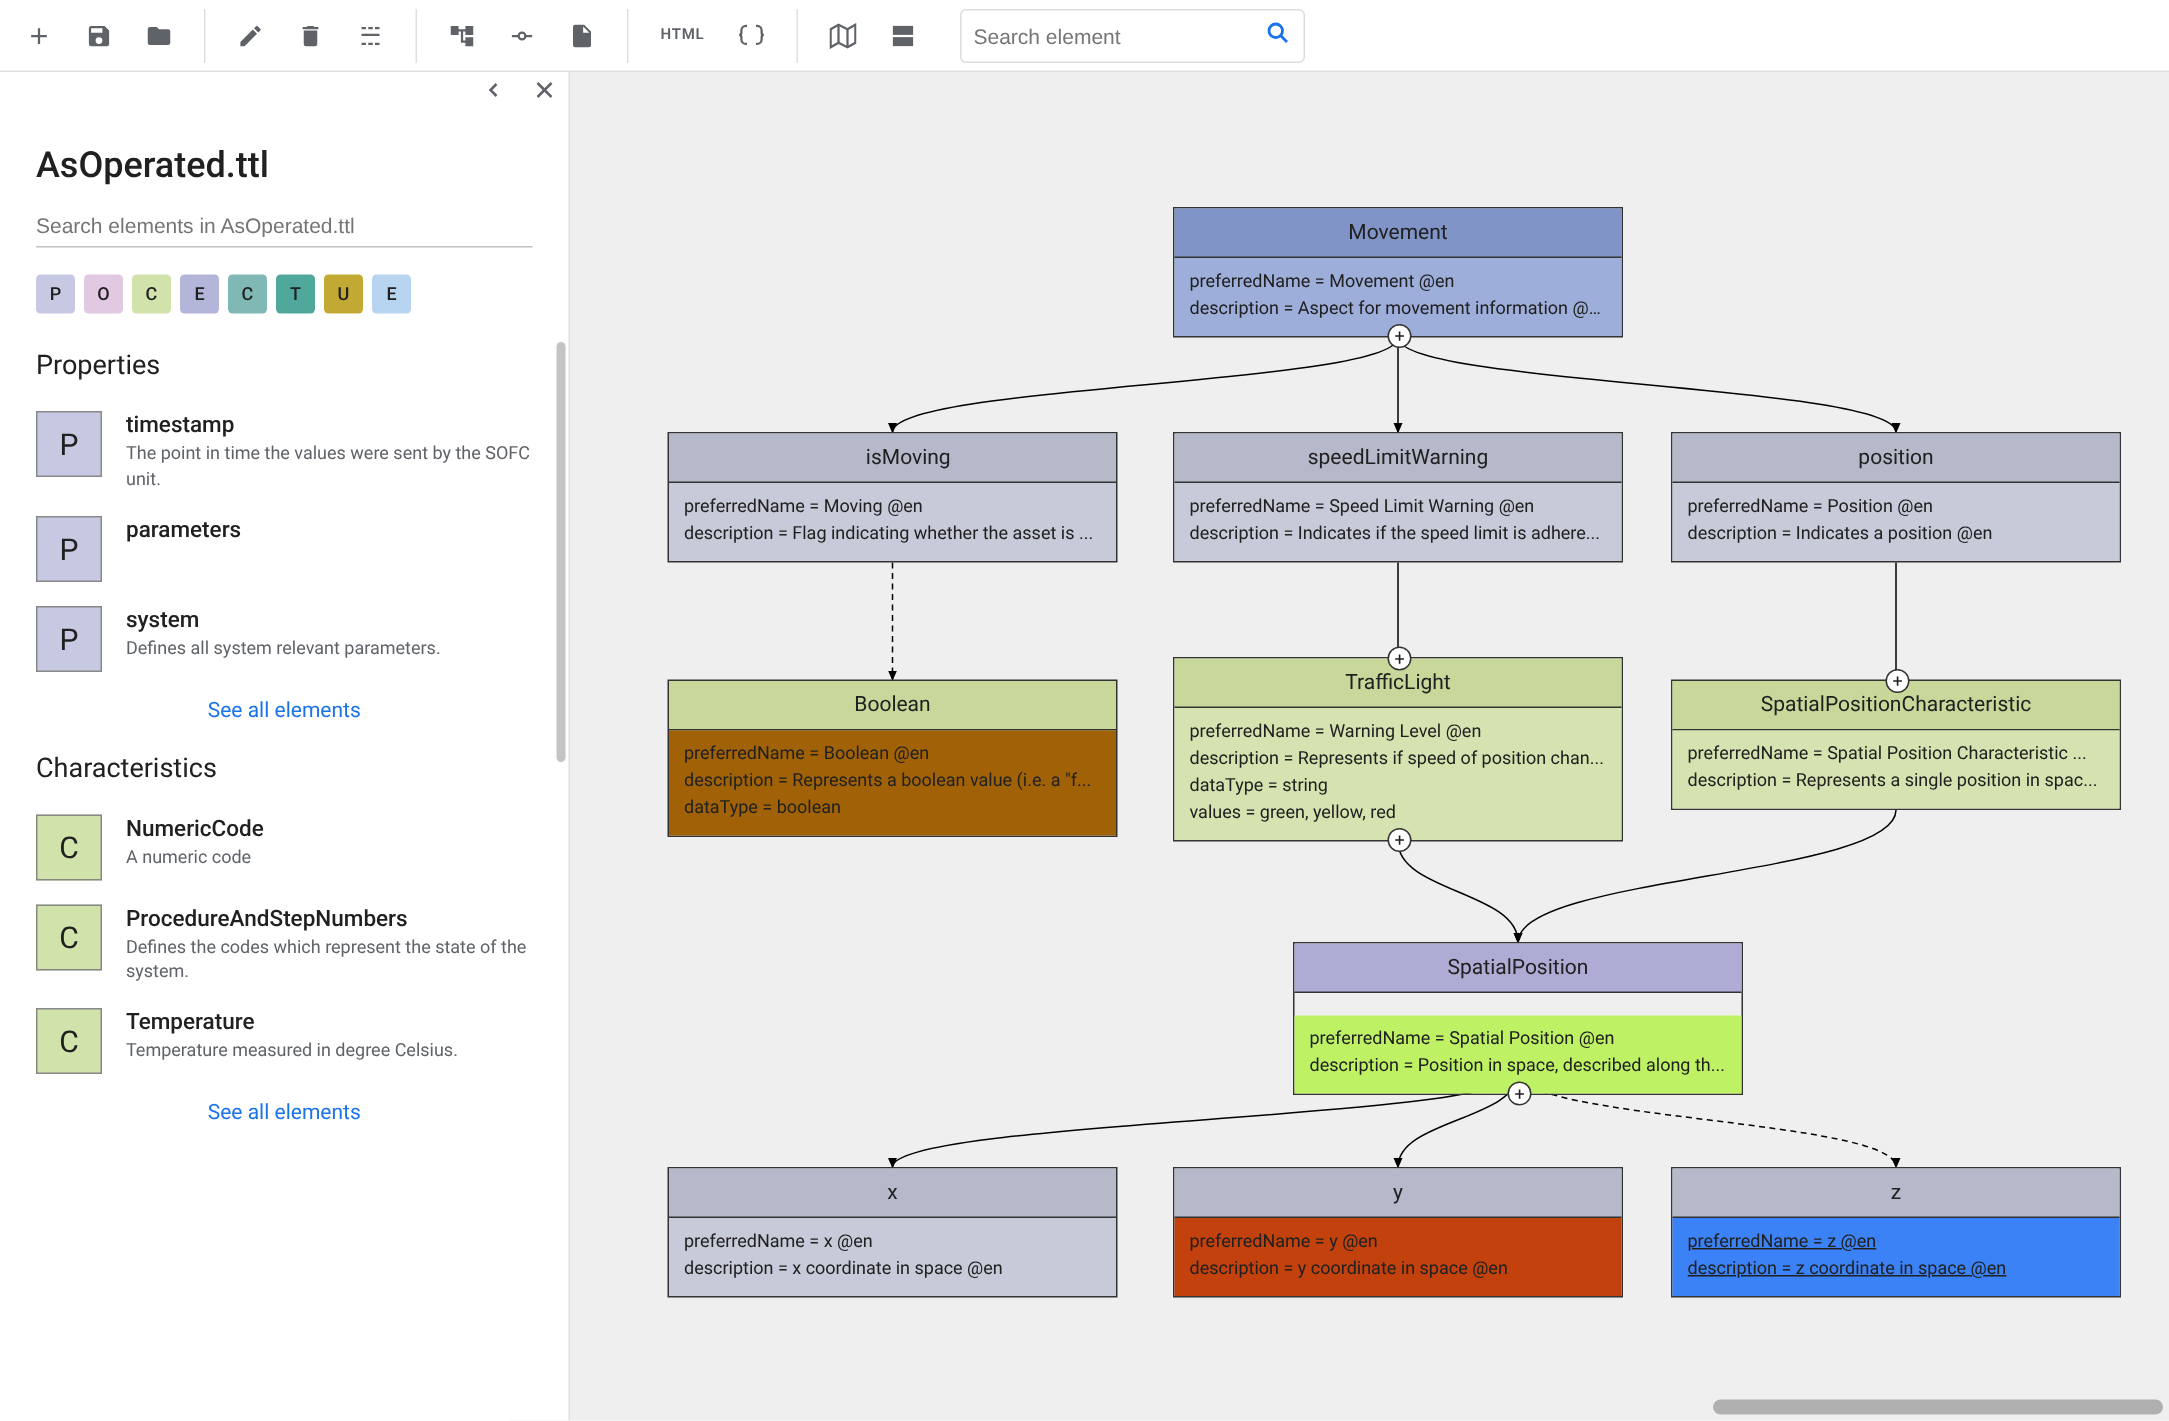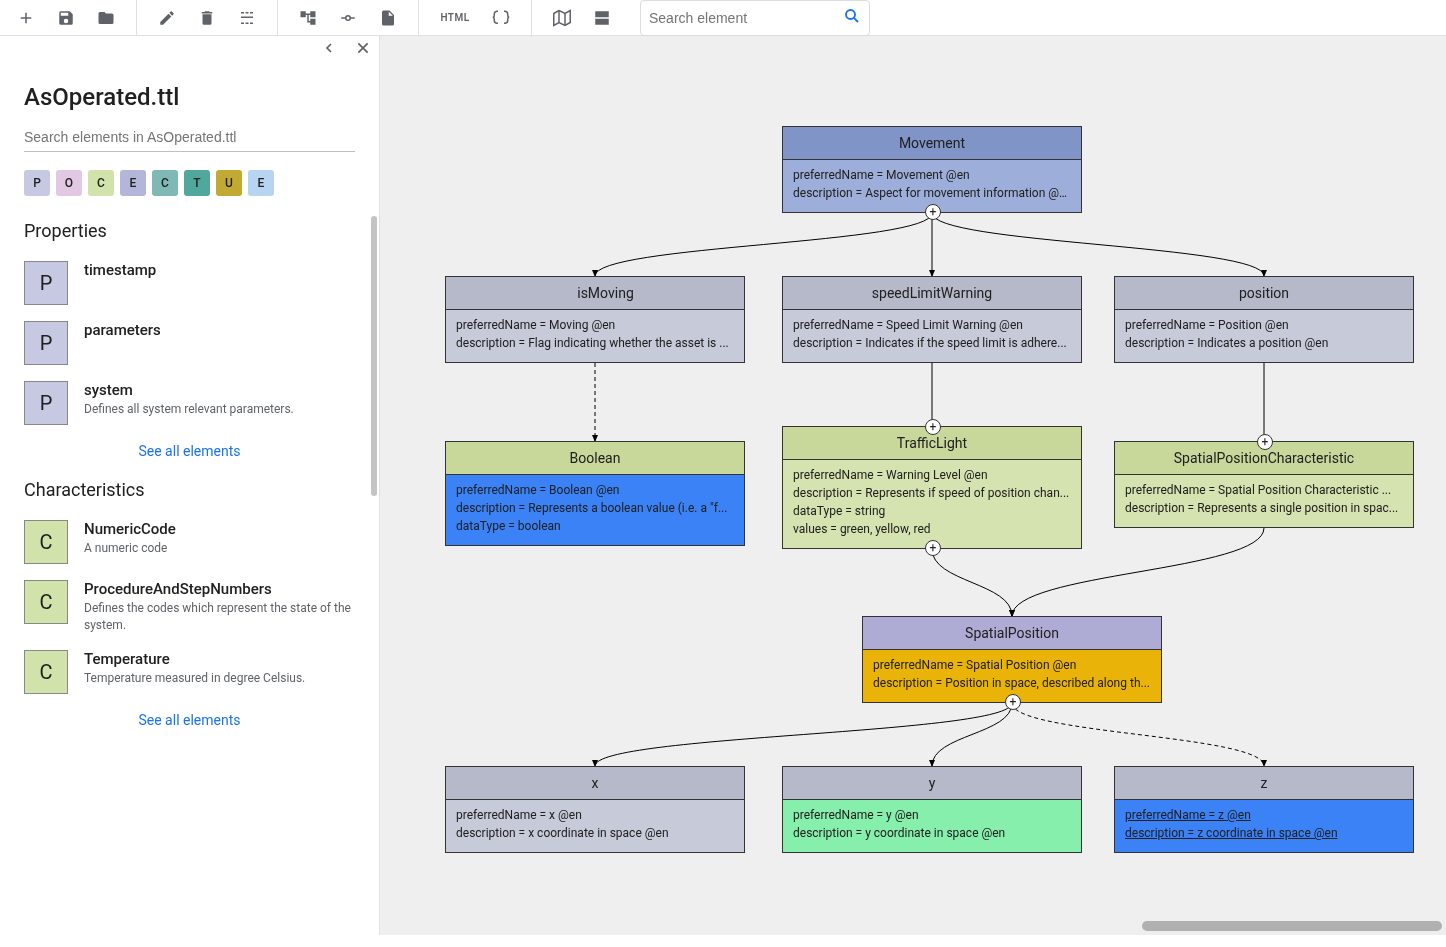--- a/index.html
+++ b/index.html
@@ -1,19 +1,19 @@
 <!DOCTYPE html>
 <html><head>
 <meta charset="utf-8">
 <style>
 * { box-sizing: border-box; margin: 0; padding: 0; }
 body { font-family: -apple-system, BlinkMacSystemFont, "Segoe UI", Roboto, Arial, sans-serif; font-size: 13px; color: #202020; background: #fff; overflow: hidden; width: 1446px; height: 947px; }
 
 
-.toolbar { height: 36px; border-bottom: 1px solid #e0e0e0; display: flex; align-items: center; padding: 0 8px; gap: 4px; }
+.toolbar { height: 48px; border-bottom: 1px solid #e0e0e0; display: flex; align-items: center; padding: 0 8px; gap: 4px; }
 .tool-btn { width: 36px; height: 36px; display: flex; align-items: center; justify-content: center; color: #5f6368; cursor: pointer; border-radius: 4px; }
 .tool-btn.html-btn { width: 48px; font-size: 10px; font-weight: 600; letter-spacing: 0.5px; }
 .tool-sep { width: 1px; height: 36px; background: #e0e0e0; margin: 0 8px; }
 .search-box { margin-left: 16px; width: 230px; height: 36px; border: 1px solid #dadce0; border-radius: 4px; display: flex; align-items: center; padding: 0 8px; }
 .search-box input { border: none; outline: none; flex: 1; font-size: 14px; color: #5f6368; }
 .search-box .srch-icon { color: #1a73e8; }
 
 
 .main { display: flex; height: calc(100% - 48px); }
 .sidebar { width: 380px; border-right: 1px solid #e0e0e0; display: flex; flex-direction: column; position: relative; }
@@ -159,20 +159,21 @@
           <div class="chip" style="background: rgb(194, 169, 51);">U</div>
           <div class="chip" style="background: rgb(183, 213, 240);">E</div>
         </div>
     </div>
     <div id="sections">
         <div class="section-title">Properties</div>
         <div class="item">
           <div class="badge" style="background:#c7c9e2">P</div>
       <div class="info">
             <div class="name">timestamp</div>
+      <div class="desc">The point in time the values were sent by the SOFC unit.</div>
           </div>
         </div>
         <div class="item">
           <div class="badge" style="background:#c7c9e2">P</div>
       <div class="info">
             <div class="name">parameters</div>
       <div class="desc"></div>
           </div>
         </div>
         <div class="item">
@@ -254,21 +255,21 @@
       </div>
       <div class="node" style="left: 734px; top: 240px; width: 300px;">
         <div class="node-title" style="background: rgb(181, 185, 202);">position</div>
         <div class="node-body" style="background: rgb(199, 202, 216);">
           <div>preferredName = Position @en</div>
           <div>description = Indicates a position @en</div>
         </div>
       </div>
       <div class="node" style="left: 65px; top: 405px; width: 300px;">
         <div class="node-title" style="background: rgb(199, 216, 154);">Boolean</div>
-        <div class="node-body" style="background: #3b82f6;">
+        <div class="node-body" style="background: #a16207;">
           <div>preferredName = Boolean @en</div>
           <div>description = Represents a boolean value (i.e. a "f...</div>
           <div>dataType = boolean</div>
         </div>
       </div>
       <div class="node" style="left: 402px; top: 390px; width: 300px;">
         <div class="node-title" style="background: rgb(199, 216, 154);">TrafficLight</div>
         <div class="node-body" style="background: rgb(213, 227, 176);">
           <div>preferredName = Warning Level @en</div>
           <div>description = Represents if speed of position chan...</div>
@@ -281,36 +282,36 @@
       <div class="node" style="left: 734px; top: 405px; width: 300px;">
         <div class="node-title" style="background: rgb(199, 216, 154);">SpatialPositionCharacteristic</div>
         <div class="node-body" style="background: rgb(213, 227, 176);">
           <div>preferredName = Spatial Position Characteristic ...</div>
           <div>description = Represents a single position in spac...</div>
         </div>
         <div class="port" style="left: 142px; top: -8px;">+</div>
       </div>
       <div class="node" style="left: 482px; top: 580px; width: 300px;">
         <div class="node-title" style="background: rgb(174, 172, 212);">SpatialPosition</div>
-        <div class="node-body" style="background: #eab308;">
+        <div class="node-body" style="background: #bef264; margin-top: 15px;">
           <div>preferredName = Spatial Position @en</div>
           <div>description = Position in space, described along th...</div>
         </div>
         <div class="port" style="left: 142px; bottom: -8px;">+</div>
       </div>
       <div class="node" style="left: 65px; top: 730px; width: 300px;">
         <div class="node-title" style="background: rgb(181, 185, 202);">x</div>
         <div class="node-body" style="background: rgb(199, 202, 216);">
           <div>preferredName = x @en</div>
           <div>description = x coordinate in space @en</div>
         </div>
       </div>
       <div class="node" style="left: 402px; top: 730px; width: 300px;">
         <div class="node-title" style="background: rgb(181, 185, 202);">y</div>
-        <div class="node-body" style="background: #86efac;">
+        <div class="node-body" style="background: #c2410c;">
           <div>preferredName = y @en</div>
           <div>description = y coordinate in space @en</div>
         </div>
       </div>
       <div class="node" style="left: 734px; top: 730px; width: 300px;">
         <div class="node-title" style="background: rgb(181, 185, 202);">z</div>
         <div class="node-body" style="background: #3b82f6; text-decoration: underline;">
           <div>preferredName = z @en</div>
           <div>description = z coordinate in space @en</div>
         </div>

